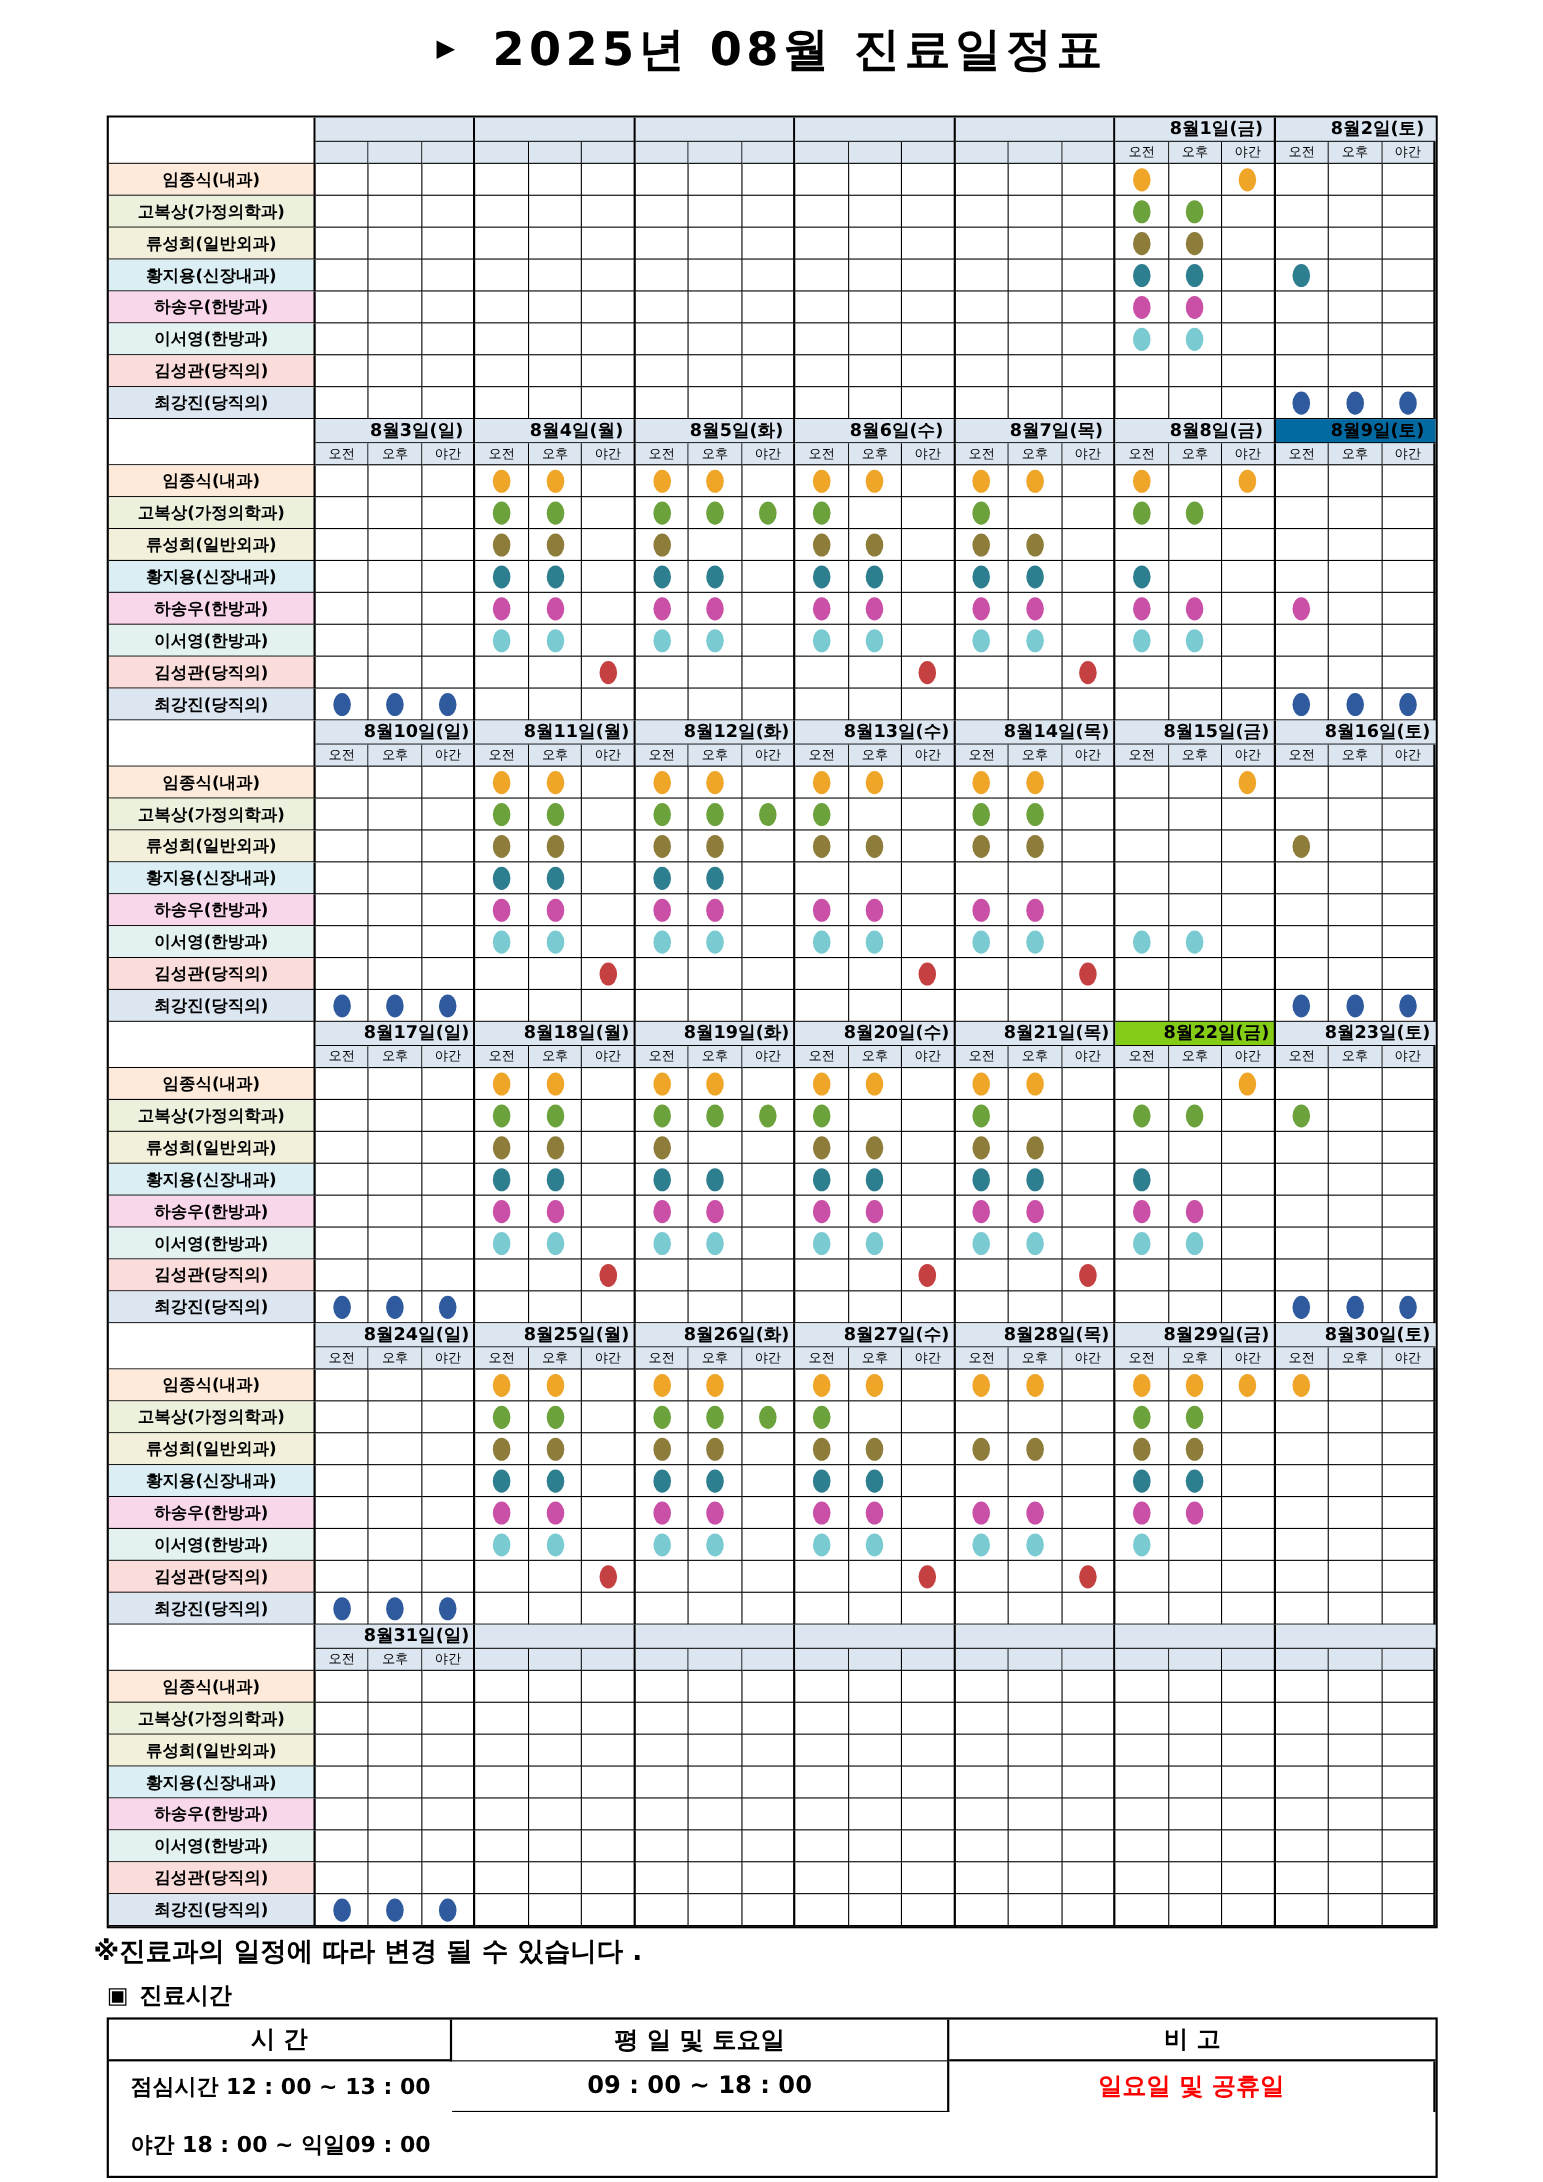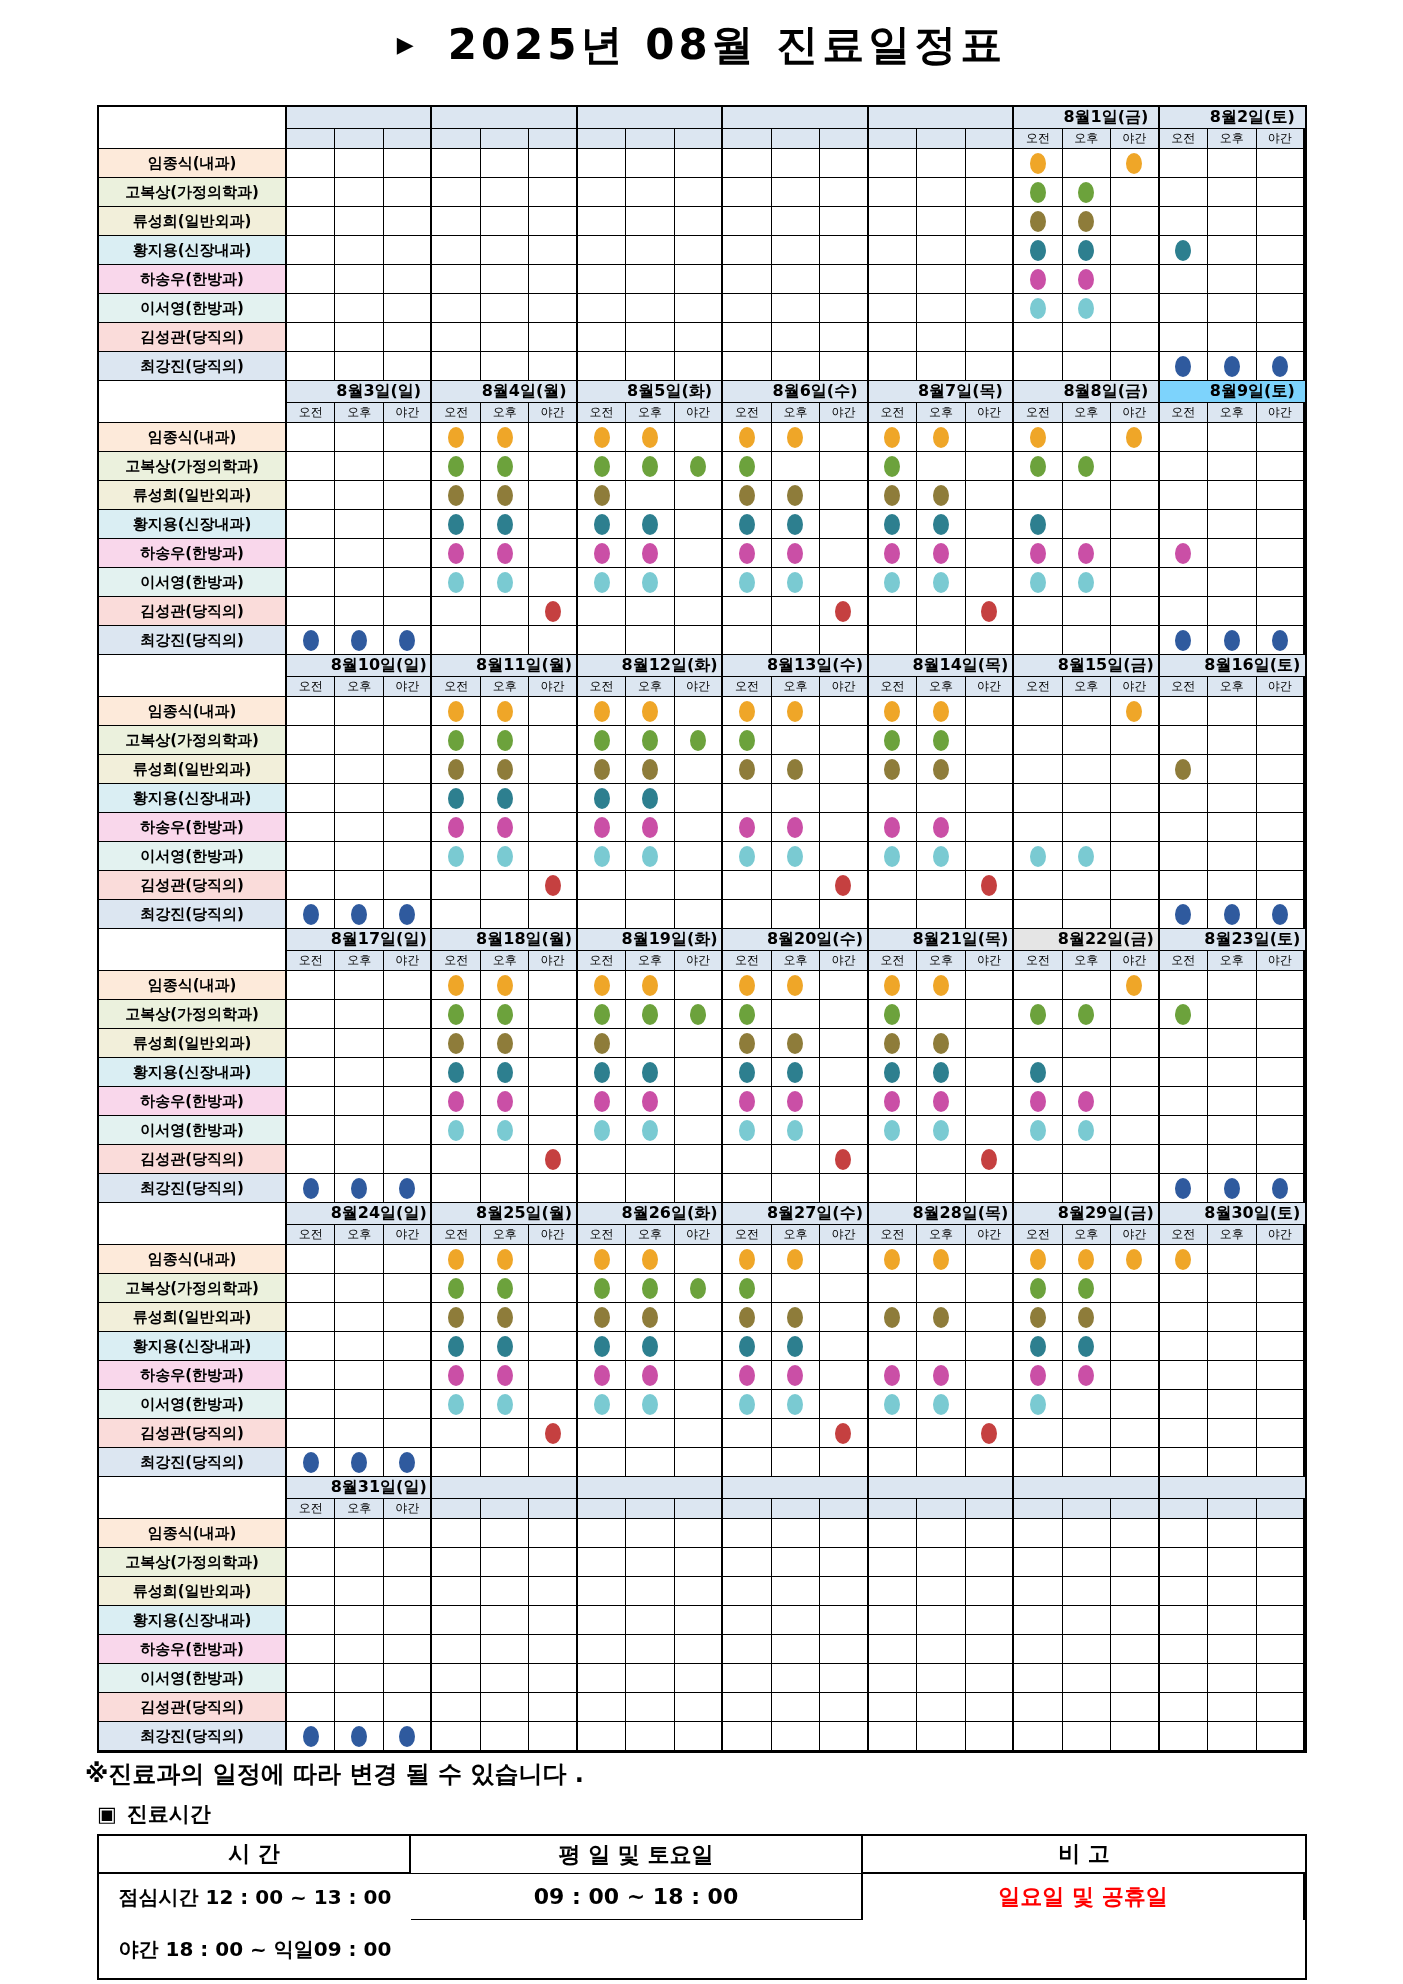--- a/index.html
+++ b/index.html
@@ -298,21 +298,21 @@
       </div>
     </div>
     <div class="block">
       <div class="corner"></div>
       <div class="dc" style="background: rgb(220, 230, 241);">8월3일(일)</div>
       <div class="dc" style="background: rgb(220, 230, 241);">8월4일(월)</div>
       <div class="dc" style="background: rgb(220, 230, 241);">8월5일(화)</div>
       <div class="dc" style="background: rgb(220, 230, 241);">8월6일(수)</div>
       <div class="dc" style="background: rgb(220, 230, 241);">8월7일(목)</div>
       <div class="dc" style="background: rgb(220, 230, 241);">8월8일(금)</div>
-      <div class="dc" style="background: #7dd3fc;">8월9일(토)</div>
+      <div class="dc" style="background: #0369a1;">8월9일(토)</div>
       <div class="sc" style="background: rgb(220, 230, 241);">오전</div>
       <div class="sc" style="background: rgb(220, 230, 241);">오후</div>
       <div class="sc ge" style="background: rgb(220, 230, 241);">야간</div>
       <div class="sc" style="background: rgb(220, 230, 241);">오전</div>
       <div class="sc" style="background: rgb(220, 230, 241);">오후</div>
       <div class="sc ge" style="background: rgb(220, 230, 241);">야간</div>
       <div class="sc" style="background: rgb(220, 230, 241);">오전</div>
       <div class="sc" style="background: rgb(220, 230, 241);">오후</div>
       <div class="sc ge" style="background: rgb(220, 230, 241);">야간</div>
       <div class="sc" style="background: rgb(220, 230, 241);">오전</div>
@@ -955,21 +955,21 @@
         <div class="dot" style="background: rgb(47, 90, 158);"></div>
       </div>
     </div>
     <div class="block">
       <div class="corner"></div>
       <div class="dc" style="background: rgb(220, 230, 241);">8월17일(일)</div>
       <div class="dc" style="background: rgb(220, 230, 241);">8월18일(월)</div>
       <div class="dc" style="background: rgb(220, 230, 241);">8월19일(화)</div>
       <div class="dc" style="background: rgb(220, 230, 241);">8월20일(수)</div>
       <div class="dc" style="background: rgb(220, 230, 241);">8월21일(목)</div>
-      <div class="dc" style="background: #e5e5e5;">8월22일(금)</div>
+      <div class="dc" style="background: #84cc16;">8월22일(금)</div>
       <div class="dc" style="background: rgb(220, 230, 241);">8월23일(토)</div>
       <div class="sc" style="background: rgb(220, 230, 241);">오전</div>
       <div class="sc" style="background: rgb(220, 230, 241);">오후</div>
       <div class="sc ge" style="background: rgb(220, 230, 241);">야간</div>
       <div class="sc" style="background: rgb(220, 230, 241);">오전</div>
       <div class="sc" style="background: rgb(220, 230, 241);">오후</div>
       <div class="sc ge" style="background: rgb(220, 230, 241);">야간</div>
       <div class="sc" style="background: rgb(220, 230, 241);">오전</div>
       <div class="sc" style="background: rgb(220, 230, 241);">오후</div>
       <div class="sc ge" style="background: rgb(220, 230, 241);">야간</div>

